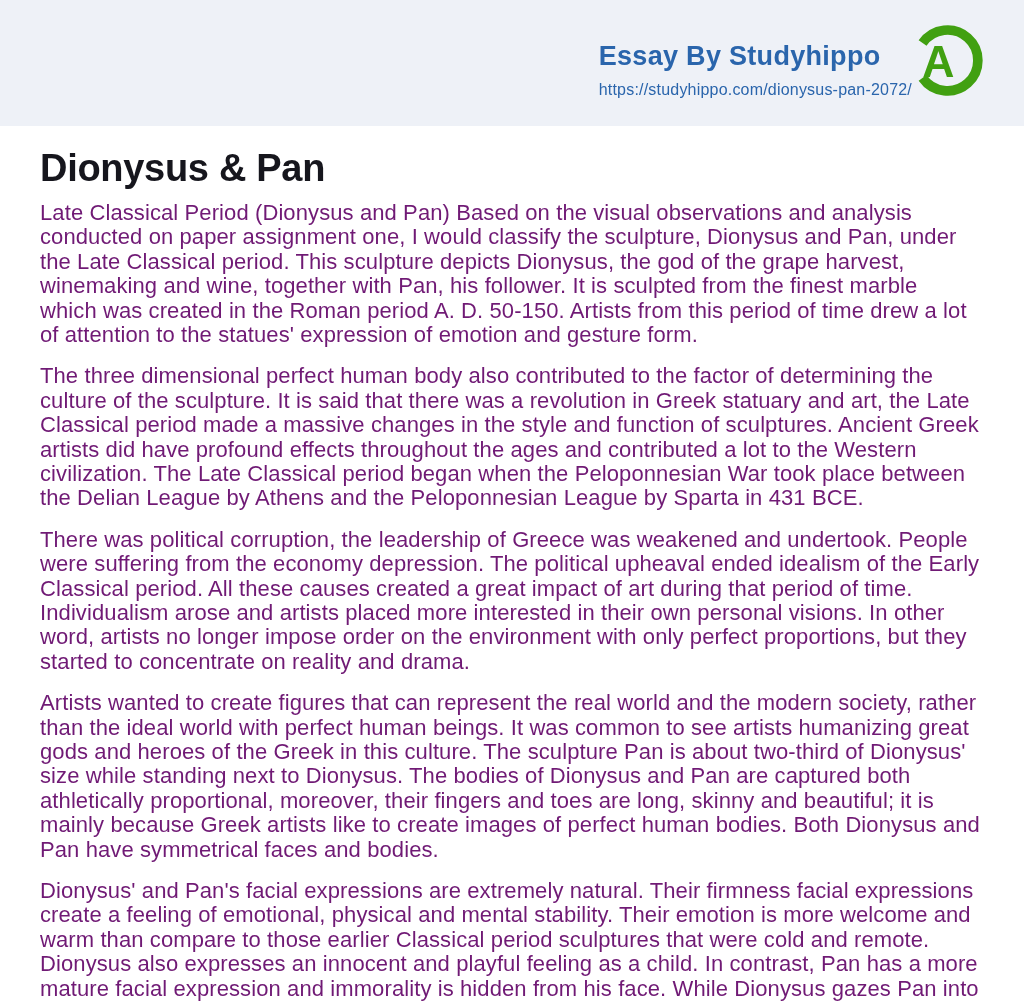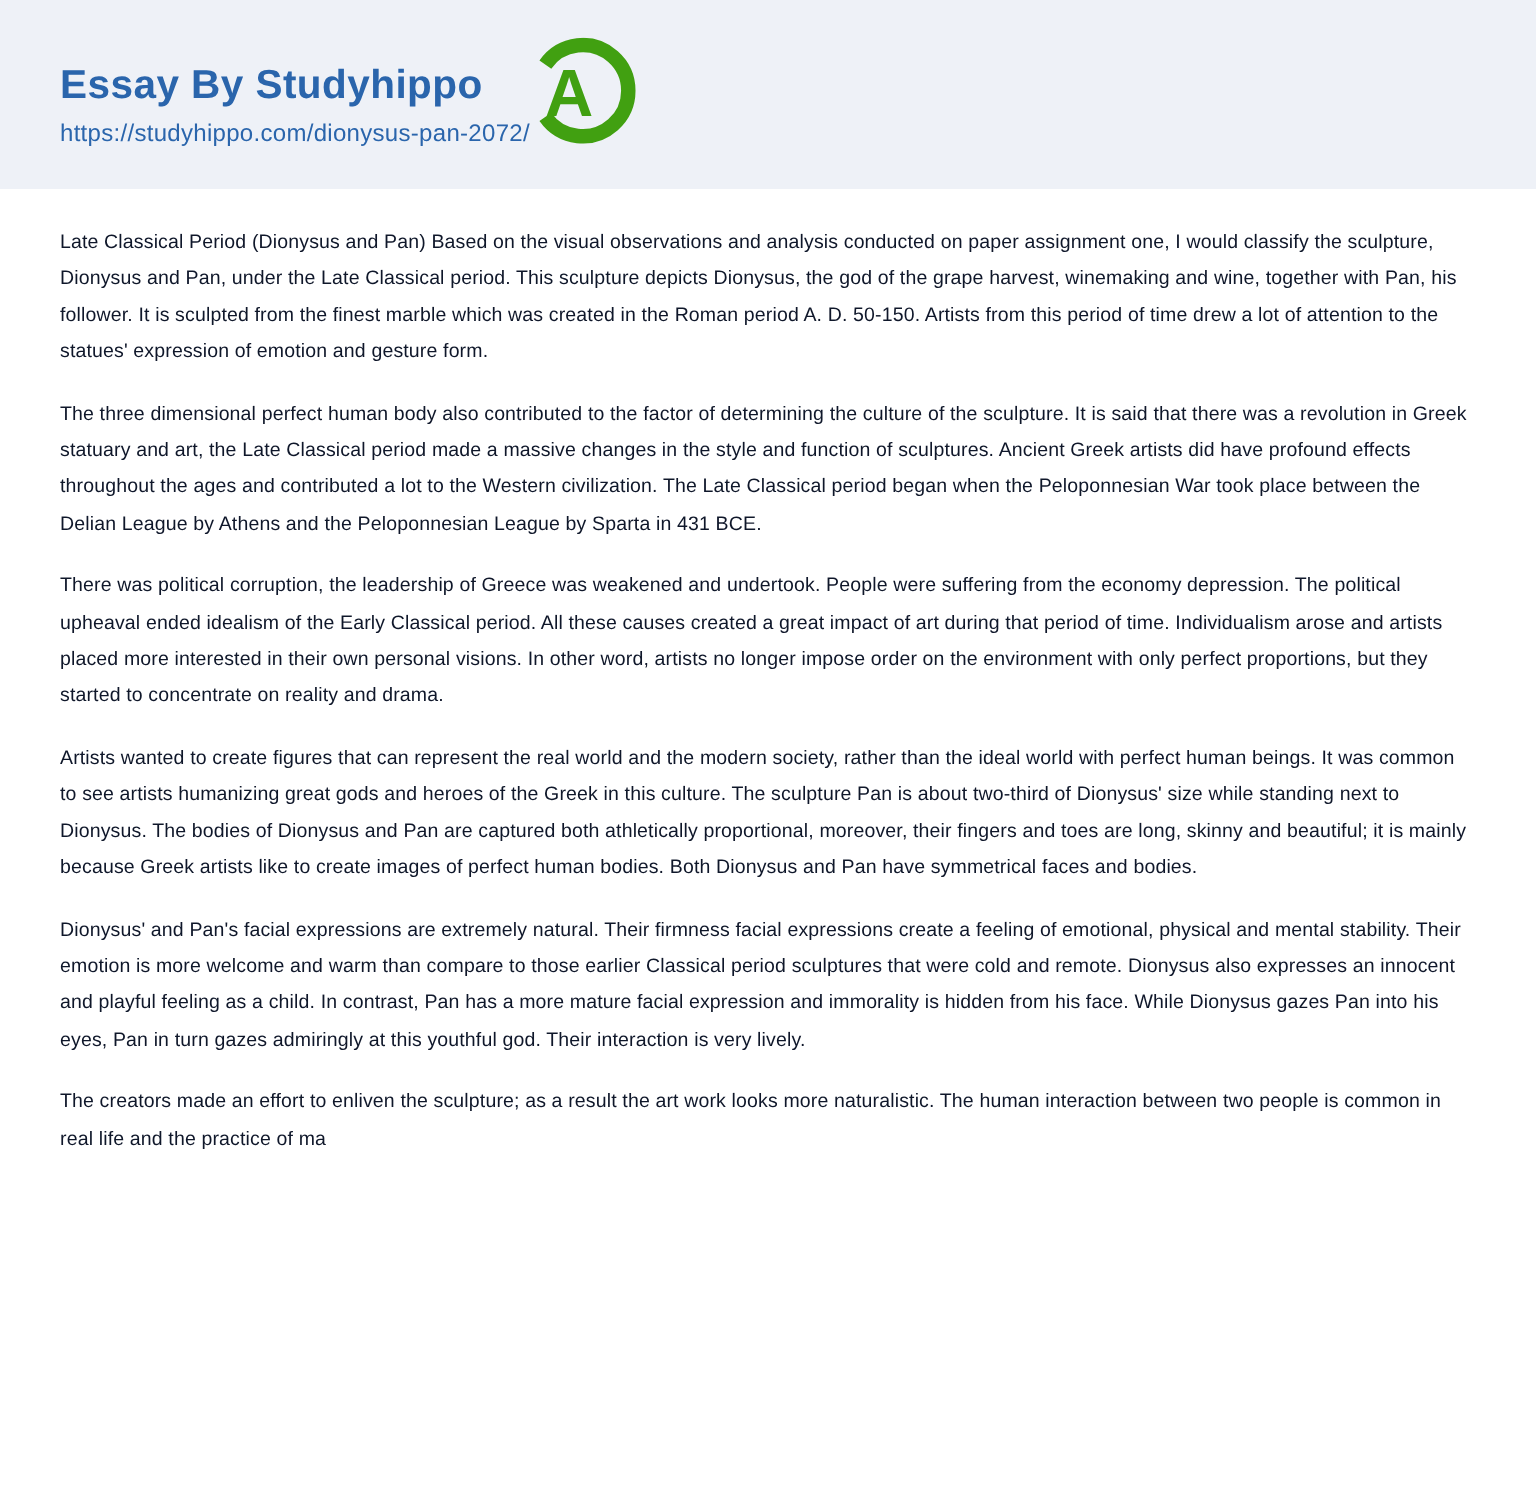--- a/index.html
+++ b/index.html
@@ -12,21 +12,21 @@
     width: 1024px;
     height: 1003px;
     background: #ffffff;
     overflow: hidden;
   }
   .header {
     height: 126px;
     background: #eef1f7;
     padding: 0 41px 0 40px;
     display: flex;
-    justify-content: flex-start;
+    justify-content: flex-end;
     align-items: flex-start;
   }
   .header-left { padding-top: 40px; }
   .brand-title {
     color: #2a65ac;
     font-size: 27px;
     font-weight: bold;
     letter-spacing: 0.3px;
     line-height: 1.2;
   }
@@ -45,22 +45,22 @@
   }
   .page-title {
     color: #16161d;
     font-size: 38px;
     font-weight: 800;
     letter-spacing: -0.3px;
     line-height: 1.05;
     margin-bottom: 12px;
   }
   .essay-body p {
-    color: #0f172a;
-    font-size: 13px;
+    color: #701a75;
+    font-size: 22px;
     line-height: 24.4px;
     letter-spacing: 0.1px;
     margin-bottom: 17px;
   }
 </style>
 </head>
 <body>
 
 <div class="page">
 
@@ -73,20 +73,21 @@
       <span>
         <svg width="71" height="78" viewBox="0 0 70 77" aria-hidden="true">
           <path d="M 10.4 17.8 A 30 30 0 1 1 10.4 52.2" fill="none" stroke="#41a011" stroke-width="9.5"></path>
           <text x="26" y="51.5" text-anchor="middle" font-family="Liberation Sans, sans-serif" font-size="44" font-weight="bold" fill="#41a011">A</text>
         </svg>
       </span>
     </div>
   </div>
 
   <div class="content">
+    <h1 class="page-title">Dionysus &amp; Pan</h1>
 
     <div class="essay-body">
       <p>Late Classical Period (Dionysus and Pan) Based on the visual observations and analysis conducted on paper assignment one, I would classify the sculpture, Dionysus and Pan, under the Late Classical period. This sculpture depicts Dionysus, the god of the grape harvest, winemaking and wine, together with Pan, his follower. It is sculpted from the finest marble which was created in the Roman period A. D. 50-150. Artists from this period of time drew a lot of attention to the statues' expression of emotion and gesture form.</p>
       <p>The three dimensional perfect human body also contributed to the factor of determining the culture of the sculpture. It is said that there was a revolution in Greek statuary and art, the Late Classical period made a massive changes in the style and function of sculptures. Ancient Greek artists did have profound effects throughout the ages and contributed a lot to the Western civilization. The Late Classical period began when the Peloponnesian War took place between the Delian League by Athens and the Peloponnesian League by Sparta in 431 BCE.</p>
       <p>There was political corruption, the leadership of Greece was weakened and undertook. People were suffering from the economy depression. The political upheaval ended idealism of the Early Classical period. All these causes created a great impact of art during that period of time. Individualism arose and artists placed more interested in their own personal visions. In other word, artists no longer impose order on the environment with only perfect proportions, but they started to concentrate on reality and drama.</p>
       <p>Artists wanted to create figures that can represent the real world and the modern society, rather than the ideal world with perfect human beings. It was common to see artists humanizing great gods and heroes of the Greek in this culture. The sculpture Pan is about two-third of Dionysus' size while standing next to Dionysus. The bodies of Dionysus and Pan are captured both athletically proportional, moreover, their fingers and toes are long, skinny and beautiful; it is mainly because Greek artists like to create images of perfect human bodies. Both Dionysus and Pan have symmetrical faces and bodies.</p>
       <p>Dionysus' and Pan's facial expressions are extremely natural. Their firmness facial expressions create a feeling of emotional, physical and mental stability. Their emotion is more welcome and warm than compare to those earlier Classical period sculptures that were cold and remote. Dionysus also expresses an innocent and playful feeling as a child. In contrast, Pan has a more mature facial expression and immorality is hidden from his face. While Dionysus gazes Pan into his eyes, Pan in turn gazes admiringly at this youthful god. Their interaction is very lively.</p>
       <p>The creators made an effort to enliven the sculpture; as a result the art work looks more naturalistic. The human interaction between two people is common in real life and the practice of ma</p>
     </div>
   </div>

